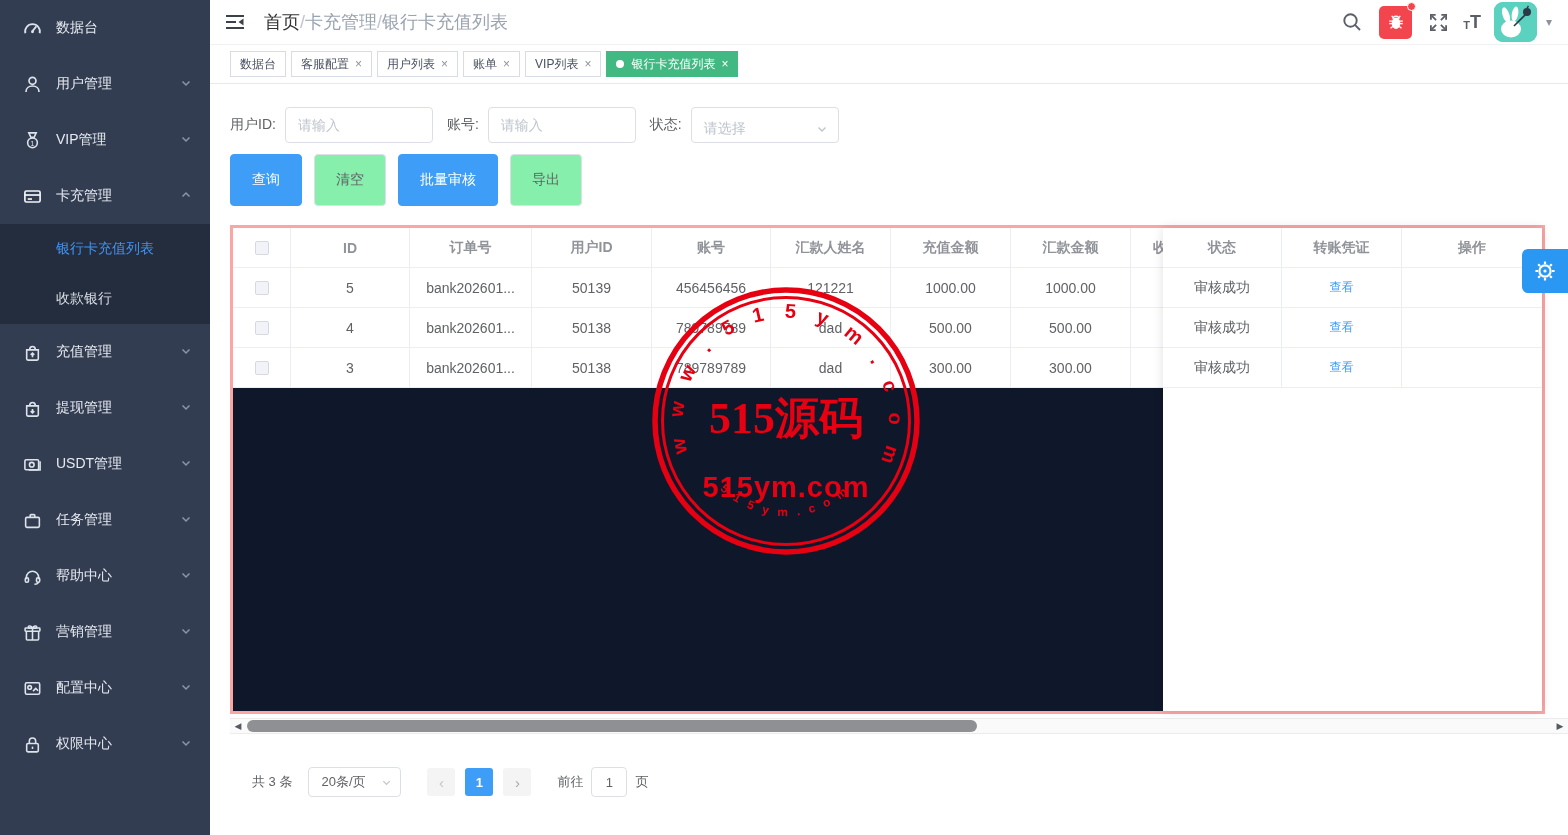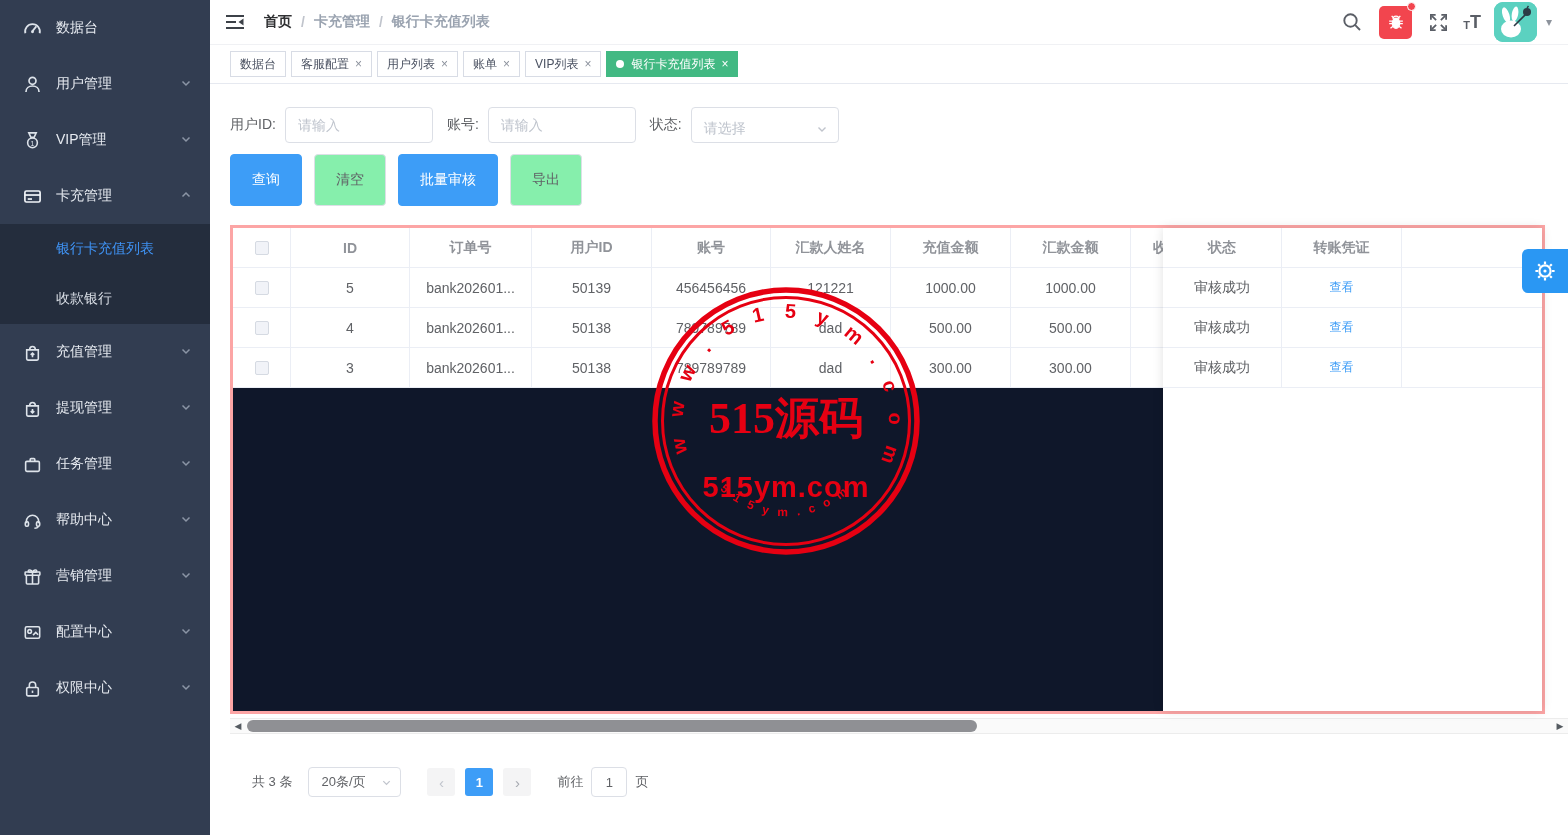--- a/index.html
+++ b/index.html
@@ -17,21 +17,21 @@
   .submenu { background:#242d3d; }
   .submenu-item { height:50px; display:flex; align-items:center; padding-left:56px;
     font-size:14px; color:#d8dde5; cursor:pointer; }
   .submenu-item.active { color:#3f93f5; }
 
   
   .main { position:absolute; left:210px; top:0; width:1358px; height:835px; background:#fff; }
 
   .topbar { height:45px; display:flex; align-items:center; padding:0 16px; border-bottom:1px solid #f0f1f4; }
   .fold-btn { width:22px; height:18px; margin-right:16px; cursor:pointer; display:flex; align-items:center; }
-  .breadcrumb { display:flex; align-items:center; gap:9px; font-size:14px;font-weight:bold; }
+  .breadcrumb { display:flex; align-items:center; font-size:18px; }
   .bc-home { color:#303133; }
   .bc-sep { color:#c0c4cc; }
   .bc-item { color:#9aa3b0; }
   .top-right { margin-left:auto; display:flex; align-items:center; }
   .icon-btn { display:flex; align-items:center; justify-content:center; cursor:pointer; }
   .search-btn { margin-right:17px; }
   .bug-btn { position:relative; width:33px; height:33px; background:#f2454e; border-radius:5px; margin-right:17px; }
   .bug-dot { position:absolute; top:-4px; right:-4px; width:9px; height:9px; border-radius:50%; background:#f2454e; border:1.5px solid #fff; }
   .fs-btn { margin-right:15px; }
   .font-btn { margin-right:13px; color:#5a5e66; display:flex; align-items:flex-end; font-weight:bold; }
@@ -208,20 +208,33 @@
           <path d="M6.3 6.5a2.7 3.2 0 0 1 5.4 0"></path>
           <path d="M9 9.5v3.7M7.3 11.5 9 13.2l1.7-1.7"></path>
         </svg>
     </span>
     <span class="mi-label">提现管理</span>
     <span class="chev"><svg width="12" height="12" viewBox="0 0 12 12" fill="none" stroke="#8b95a5" stroke-width="1.5">
           <polyline points="2.5,4.5 6,8 9.5,4.5"></polyline>
         </svg></span>
   </div>
 
+  <div class="menu-item">
+    <span class="mi-icon">
+      <svg width="19" height="19" viewBox="0 0 18 18" fill="none" stroke="#dde3ea" stroke-width="1.5">
+          <rect x="1.8" y="4.5" width="13" height="9.5" rx="1.2"></rect>
+          <circle cx="8.3" cy="9.2" r="2.2"></circle>
+          <path d="M16.2 6v8.2H5.5"></path>
+        </svg>
+    </span>
+    <span class="mi-label">USDT管理</span>
+    <span class="chev"><svg width="12" height="12" viewBox="0 0 12 12" fill="none" stroke="#8b95a5" stroke-width="1.5">
+          <polyline points="2.5,4.5 6,8 9.5,4.5"></polyline>
+        </svg></span>
+  </div>
 
   <div class="menu-item">
     <span class="mi-icon">
       <svg width="19" height="19" viewBox="0 0 18 18" fill="none" stroke="#dde3ea" stroke-width="1.5">
           <rect x="2.5" y="6" width="13" height="9.5" rx="1.2"></rect>
           <path d="M6.8 6V4.2a.8.8 0 0 1 .8-.8h2.8a.8.8 0 0 1 .8.8V6"></path>
         </svg>
     </span>
     <span class="mi-label">任务管理</span>
     <span class="chev"><svg width="12" height="12" viewBox="0 0 12 12" fill="none" stroke="#8b95a5" stroke-width="1.5">
@@ -446,20 +459,21 @@
       <div class="cell col-payer">dad</div>
       <div class="cell col-amt">300.00</div>
       <div class="cell col-amt">300.00</div>
       <div class="cell col-trunc"></div>
     </div>
 
     <div class="fixed-panel">
       <div class="t-row t-header">
         <div class="cell col-status">状态</div>
         <div class="cell col-voucher">转账凭证</div>
+        <div class="cell col-op">操作</div>
       </div>
       <div class="t-row">
         <div class="cell col-status">审核成功</div>
         <div class="cell col-voucher">
             <span class="link">查看</span>
           </div>
         <div class="cell col-op"></div>
       </div>
       <div class="t-row">
         <div class="cell col-status">审核成功</div>

